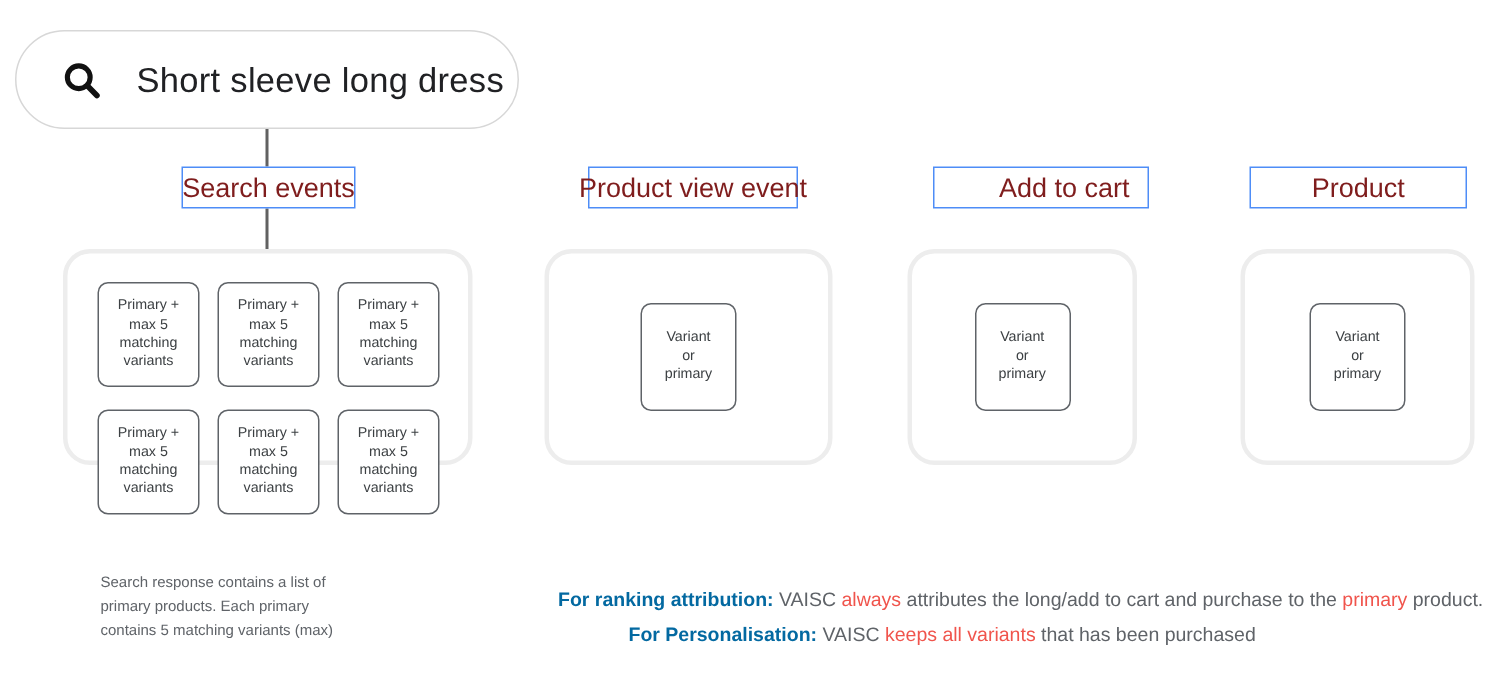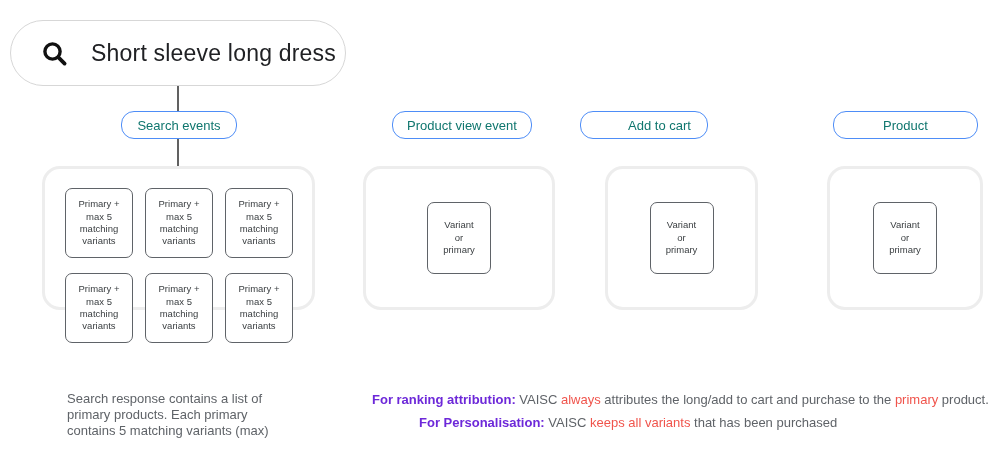--- a/index.html
+++ b/index.html
@@ -42,33 +42,33 @@
     background: #616161;
     z-index: 1;
   }
 
   
   .event-label {
     position: absolute;
     top: 111px;
     height: 28px;
     border: 1.5px solid #4e8df7;
-    border-radius: 13px;
+    border-radius: 0;
     background: #ffffff;
     display: flex;
     align-items: center;
     justify-content: center;
-    font-size: 13px;
-    color: #0f766e;
+    font-size: 18px;
+    color: #7f1d1d;
     z-index: 2;
     white-space: nowrap;
   }
   .label-1 { left: 121px; width: 116px; }
   .label-2 { left: 392px; width: 140px; }
-  .label-3 { left: 580px; width: 128px; padding-left: 31px; }
+  .label-3 { left: 622px; width: 144px; padding-left: 31px; }
   .label-4 { left: 833px; width: 145px; }
 
   
   .container {
     position: absolute;
     top: 166px;
     height: 144px;
     border: 3px solid #ededed;
     border-radius: 18px;
     background: #ffffff;
@@ -100,36 +100,36 @@
   .pb-r1 { top: 19px; }
   .pb-r2 { top: 104px; }
   .pb-c1 { left: 20px; }
   .pb-c2 { left: 100px; }
   .pb-c3 { left: 180px; }
   .variant-box { width: 64px; height: 72px; }
 
   
   .note-left {
     position: absolute;
-    left: 67px; top: 391px;
+    left: 67px; top: 381px;
     width: 280px;
-    font-size: 13px;
+    font-size: 10px;
     line-height: 16px;
     color: #5f6368;
     white-space: pre-line;
   }
   .note-line {
     position: absolute;
     left: 372px;
     font-size: 13px;
     white-space: nowrap;
   }
   .note-ranking { top: 392px; }
   .note-personalisation { top: 415px; margin-left: 47px; }
-  .seg-bold   { color: #6d28d9; font-weight: 700; }
+  .seg-bold   { color: #0369a1; font-weight: 700; }
   .seg-normal { color: #5f6368; }
   .seg-red    { color: #f0544c; }
 </style>
 </head>
 <body>
 
 <div class="canvas">
 
   <div class="search-pill">
     <svg class="mag" width="27" height="27" viewBox="0 0 27 27" fill="none">

